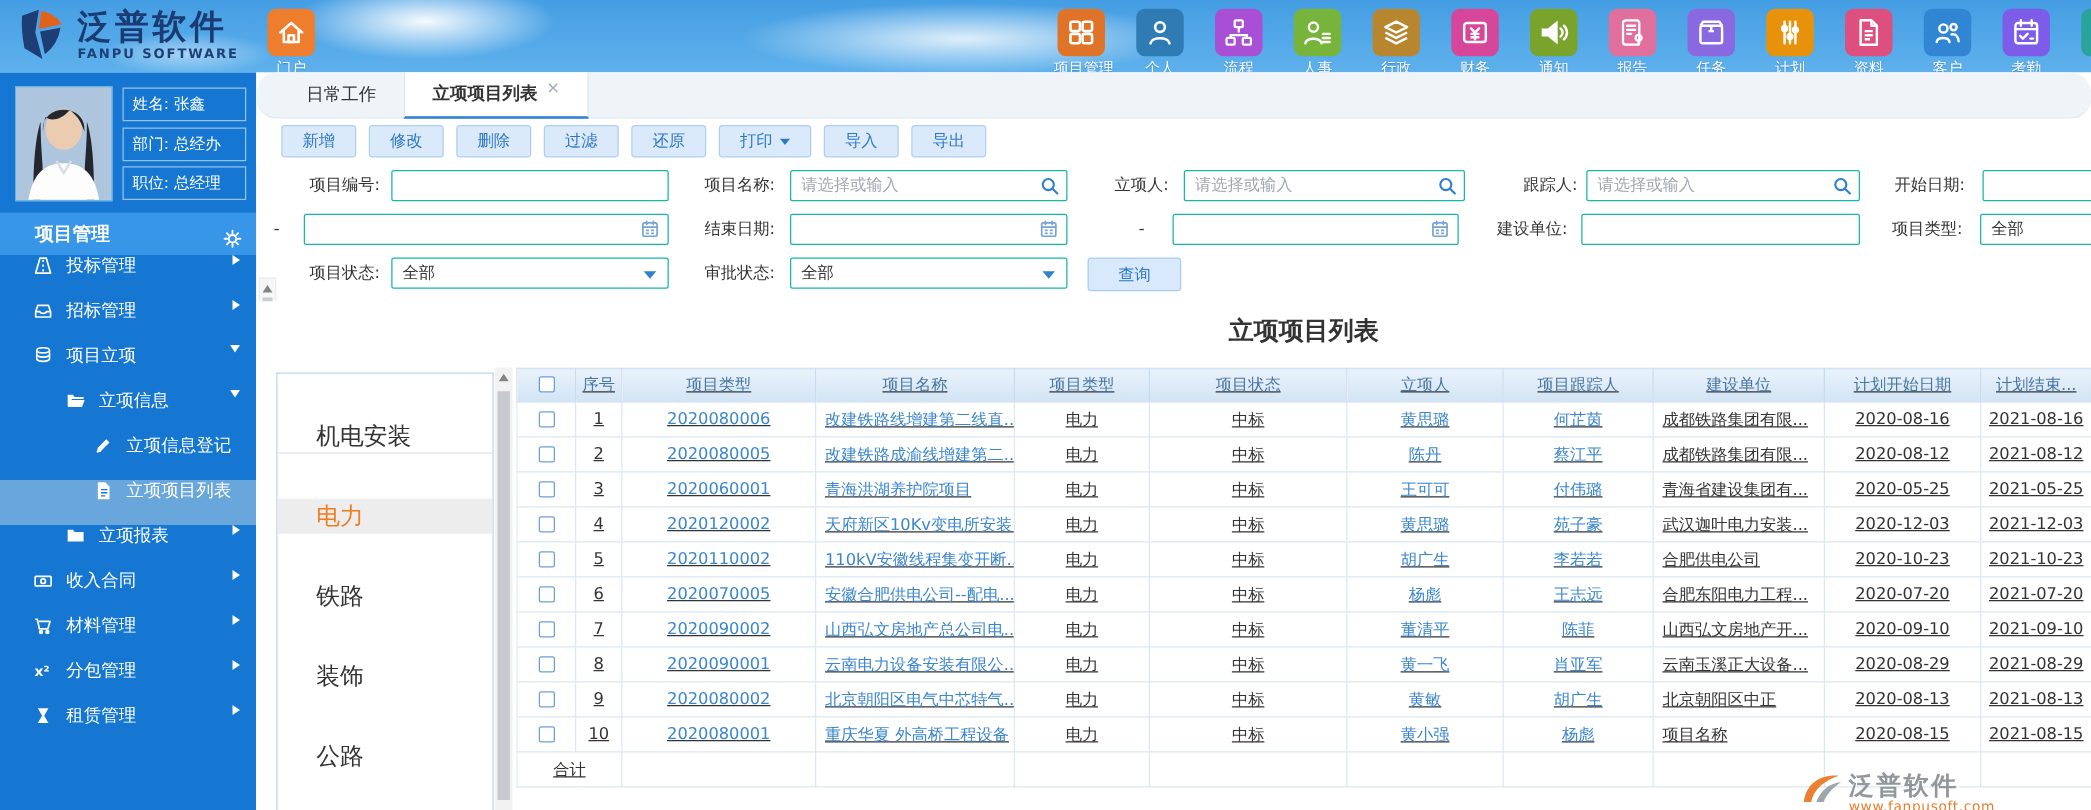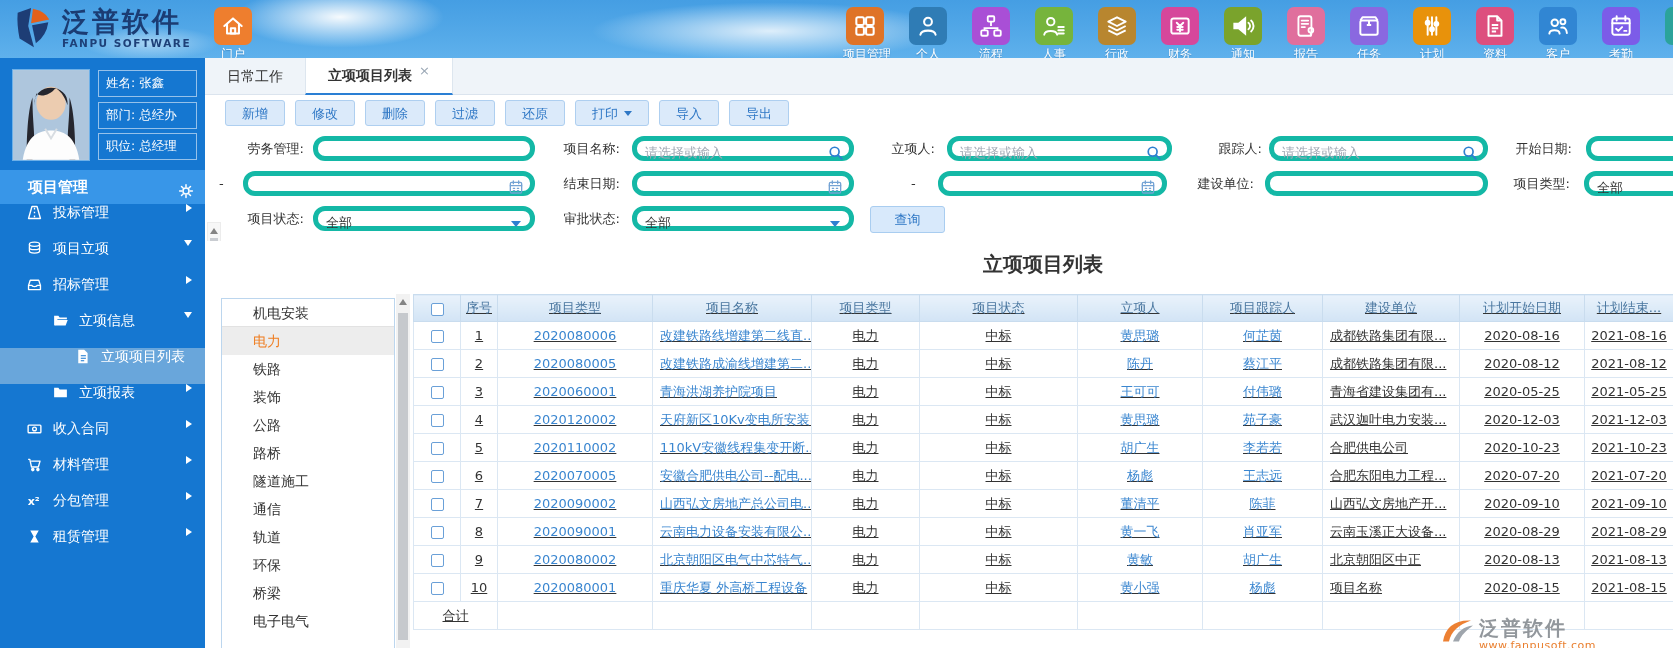--- a/index.html
+++ b/index.html
@@ -38,52 +38,52 @@
   .mi .mi-ic{width:17px;height:17px;margin-right:10px;flex:none;}
   .mi .mi-ic svg{width:17px;height:17px;}
   .mi.lv1{padding-left:26px;}
   .mi.lv2{padding-left:52px;}
   .mi.lv3{padding-left:74px;}
   .mi-arrow{position:absolute;right:13px;width:0;height:0;}
   .mi-arrow.right{border-top:4.5px solid transparent;border-bottom:4.5px solid transparent;border-left:6px solid #fff;}
   .mi-arrow.down{border-left:4.5px solid transparent;border-right:4.5px solid transparent;border-top:6px solid #fff;}
   
   .main{position:absolute;left:205px;top:58px;right:0;bottom:0;background:#fff;}
-  .tabbar{height:37px;background:#eff4f9;border-bottom:1px solid #dbe4ee;display:flex;}
+  .tabbar{height:37px;background:#eff4f9;border-bottom:1px solid #dbe4ee;display:flex;padding-left:18px;border-radius:17px;}
   .tab{height:37px;line-height:36px;padding:0 22px;font-size:14px;color:#333;cursor:pointer;position:relative;}
   .tab.active{background:#fff;font-weight:bold;border-left:1px solid #dde6ef;border-right:1px solid #dde6ef;
     border-bottom:2px solid #2a7fd4;line-height:34px;text-align:right;}
   .tab-x{font-weight:normal;color:#9aa7b5;font-size:13px;margin-left:7px;position:relative;top:-5px;cursor:pointer;}
   .toolbar{height:36px;display:flex;gap:10px;padding:5px 0 0 20px;background:#fff;}
   .tbtn{height:26px;padding:0 16px;background:#dbeafa;border:1px solid #aecff0;border-radius:3px;
     color:#2e77c5;font-size:13px;line-height:23px;cursor:pointer;font-family:inherit;display:flex;align-items:center;gap:6px;}
   .caret{width:0;height:0;border-left:4.5px solid transparent;border-right:4.5px solid transparent;border-top:5.5px solid #2e77c5;display:inline-block;}
   
   .filters{position:relative;height:110px;}
   .frow{position:absolute;left:0;right:0;height:27px;}
   .r1{top:5px;}.r2{top:40px;}.r3{top:75px;}
   .flabel{position:absolute;height:25px;line-height:25px;text-align:right;color:#333;font-size:13px;white-space:nowrap;}
-  .ffield{position:absolute;height:25px;background:#fff;border:5px solid #14b8a6;border-radius:12px;}
+  .ffield{position:absolute;height:25px;background:#fff;border:1px solid #14b8a6;border-radius:2px;}
   .ffield .ph{position:absolute;left:8px;top:0;line-height:23px;color:#a0a8b4;font-size:13px;}
   .ffield .val{position:absolute;left:8px;top:0;line-height:23px;color:#333;font-size:13px;}
   .s-ic{position:absolute;right:5px;top:3px;width:17px;height:17px;}
   .s-ic svg{width:17px;height:17px;}
   .c-ic{position:absolute;right:6px;top:3px;width:16px;height:16px;}
   .c-ic svg{width:16px;height:16px;}
   .sel-caret{position:absolute;right:9px;top:10px;width:0;height:0;
     border-left:5px solid transparent;border-right:5px solid transparent;border-top:6px solid #2e7fd0;}
   .qbtn{position:absolute;height:27px;background:#d8e9fb;border:1px solid #a9cdf0;border-radius:3px;
     color:#2e77c5;font-size:13px;cursor:pointer;font-family:inherit;}
   
   .content{position:absolute;left:0;top:183px;right:0;bottom:0;background:#fff;}
   .list-title{position:absolute;left:208px;width:1260px;top:10px;text-align:center;
     font-size:20px;font-weight:bold;color:#333;}
   .cats{position:absolute;left:16px;top:57px;width:174px;bottom:0;background:#fff;
     border:1px solid #bcd6ee;border-bottom:none;overflow:hidden;}
-  .cat{height:28px;line-height:28px;padding-left:31px;font-size:14px;color:#333;cursor:pointer;white-space:nowrap;}
+  .cat{height:28px;line-height:28px;padding-left:31px;font-size:19px;color:#333;cursor:pointer;white-space:nowrap;margin-top:36px;}
   .cat.first{border-bottom:1px solid #e2e2e2;}
   .cat.selected{background:#ededed;color:#ef7d20;}
   
   .vscroll{position:absolute;left:2px;top:164px;width:14px;bottom:0;background:#f7f7f7;border:1px solid #ececec;}
   .tscroll{position:absolute;left:191px;top:53px;width:14px;bottom:0;background:#f2f2f2;}
   .sb-up{width:0;height:0;border-left:4px solid transparent;border-right:4px solid transparent;
     border-bottom:6px solid #848484;margin:5px auto 0;}
   .sb-thumb{background:#c9ccd1;margin:4px 2px 0;}
   .vthumb{height:148px;}
   .tthumb{position:absolute;left:2px;right:2px;top:19px;bottom:8px;background:#c6c9cd;}
@@ -326,50 +326,60 @@
                 <path d="M7 3h6l4 14H3z"></path>
                 <path d="M10 4.5v2M10 9v2M10 13.5v2"></path>
               </g>
             </svg></span>
           <span>投标管理</span>
           <span class="mi-arrow right"></span>
         </div>
 
         <div class="mi lv1">
           <span class="mi-ic"><svg viewBox="0 0 20 20">
+              <g fill="none" stroke="#fff" stroke-width="1.6" stroke-linejoin="round">
+                <path d="M3 11l2-6h10l2 6v5H3z"></path>
+                <path d="M3 11h4c0 2 6 2 6 0h4"></path>
+              </g>
+            </svg></span>
+          <span>招标管理</span>
+          <span class="mi-arrow right"></span>
+        </div>
+
+        <div class="mi lv1">
+          <span class="mi-ic"><svg viewBox="0 0 20 20">
               <g fill="none" stroke="#fff" stroke-width="1.5">
                 <ellipse cx="10" cy="5" rx="6" ry="2.4"></ellipse>
                 <path d="M4 5v4c0 1.3 2.7 2.4 6 2.4s6-1.1 6-2.4V5"></path>
                 <path d="M4 9v4c0 1.3 2.7 2.4 6 2.4s6-1.1 6-2.4V9"></path>
               </g>
             </svg></span>
           <span>项目立项</span>
           <span class="mi-arrow down"></span>
         </div>
 
-        <div class="mi lv1">
-          <span class="mi-ic"><svg viewBox="0 0 20 20">
-              <g fill="none" stroke="#fff" stroke-width="1.6" stroke-linejoin="round">
-                <path d="M3 11l2-6h10l2 6v5H3z"></path>
-                <path d="M3 11h4c0 2 6 2 6 0h4"></path>
-              </g>
-            </svg></span>
-          <span>招标管理</span>
-          <span class="mi-arrow right"></span>
-        </div>
-
         <div class="mi lv2">
           <span class="mi-ic"><svg viewBox="0 0 20 20">
               <path fill="#fff" d="M2.5 4.5h5l1.5 2h8.5v2h-11l-2.5 7h-1.5z"></path>
               <path fill="#fff" d="M5.5 9.5h13l-2.5 6.5H3z"></path>
             </svg></span>
           <span>立项信息</span>
           <span class="mi-arrow down"></span>
         </div>
 
+        <div class="mi lv3">
+          <span class="mi-ic"><svg viewBox="0 0 20 20">
+              <g>
+                <path fill="#fff" d="M4 16l1-4 8-8 3 3-8 8z"></path>
+                <path stroke="#fff" stroke-width="1.4" d="M4 16l4-1"></path>
+              </g>
+            </svg></span>
+          <span>立项信息登记</span>
+
+        </div>
 
         <div class="mi selected lv3">
           <span class="mi-ic"><svg viewBox="0 0 20 20">
               <g>
                 <path fill="#fff" d="M5 2h7l4 4v12H5z"></path>
                 <path fill="none" stroke="#1577d1" stroke-width="1.2" d="M8 9h6M8 12h6M8 15h4"></path>
               </g>
             </svg></span>
           <span>立项项目列表</span>
 
@@ -473,21 +483,21 @@
         </button>
 
         <button class="tbtn">
           <span>导出</span>
 
         </button>
       </div>
 
     <div class="filters">
       <div class="frow r1">
-        <span class="flabel" style="left:20px;width:79px">劳务管理:</span>
+        <span class="flabel" style="left:20px;width:79px">项目编号:</span>
         <span class="ffield" style="left:108px;width:222px"></span>
         <span class="flabel" style="left:335px;width:80px">项目名称:</span>
         <span class="ffield" style="left:427px;width:222px">
           <span class="ph">请选择或输入</span>
           <span class="s-ic"><svg viewBox="0 0 20 20">
                 <g fill="none" stroke="#2e7fd0" stroke-width="2" stroke-linecap="round">
                   <circle cx="9" cy="9" r="5.2"></circle>
                   <path d="M13 13l4.5 4.5"></path>
                 </g>
               </svg></span>

